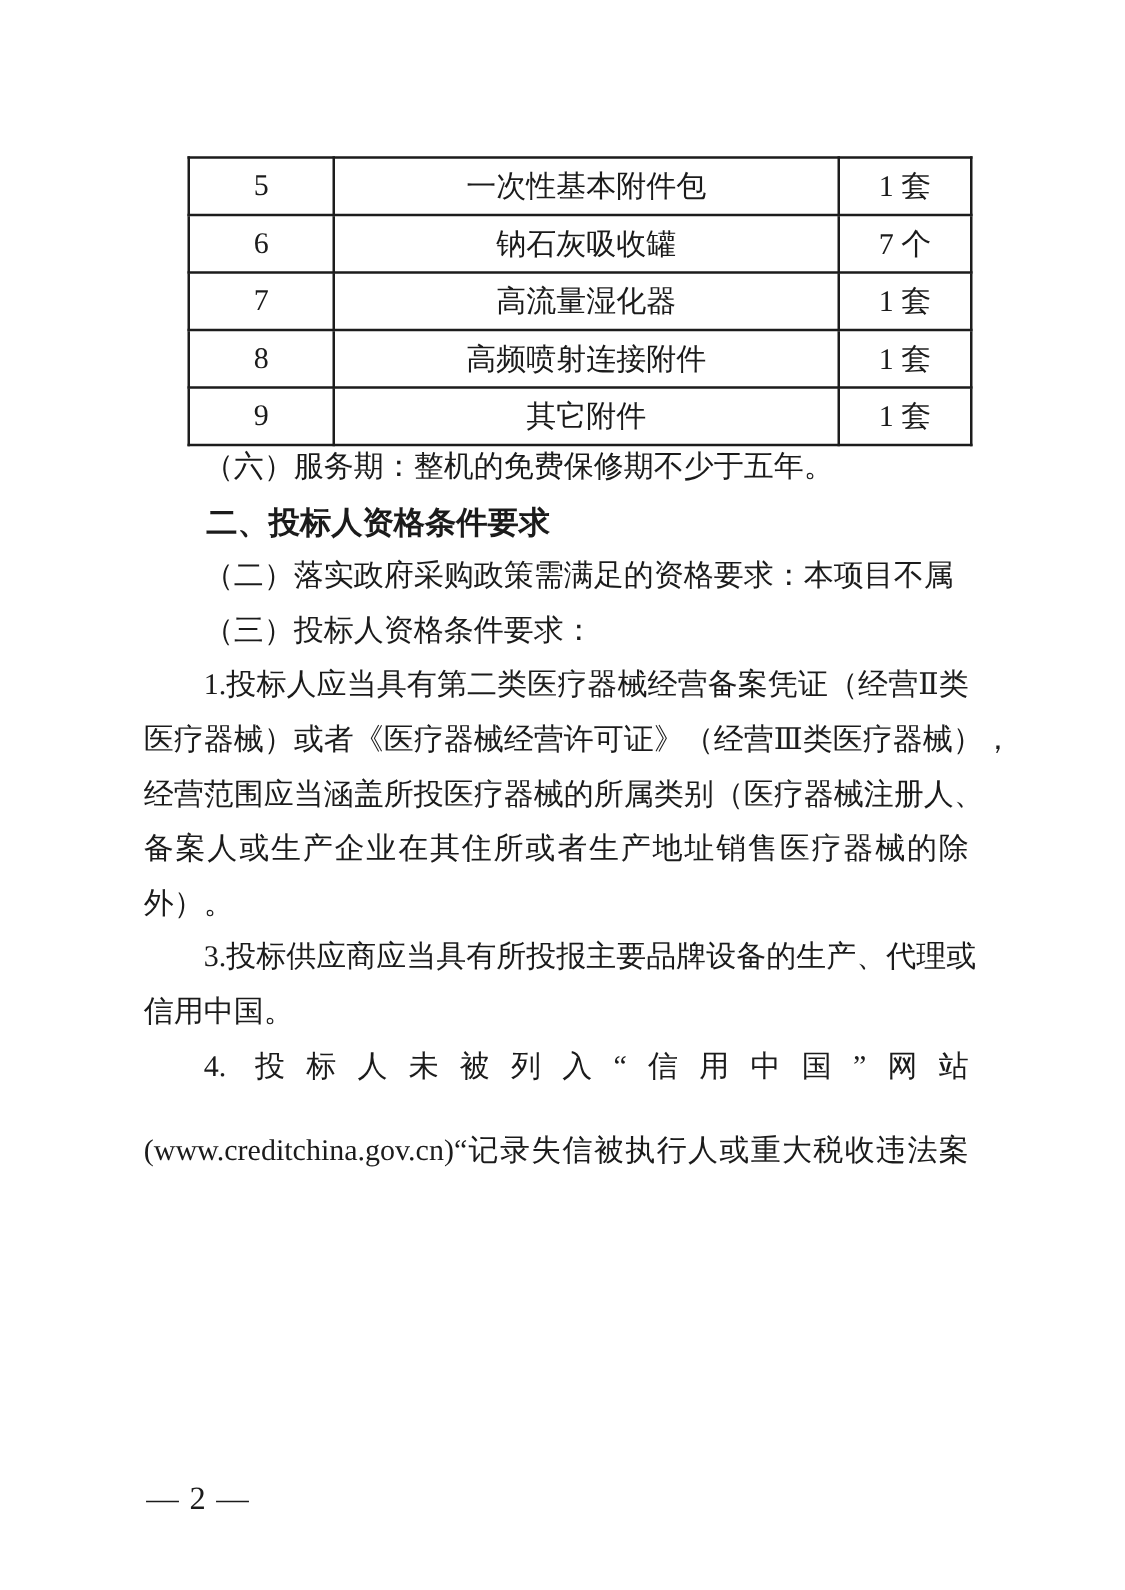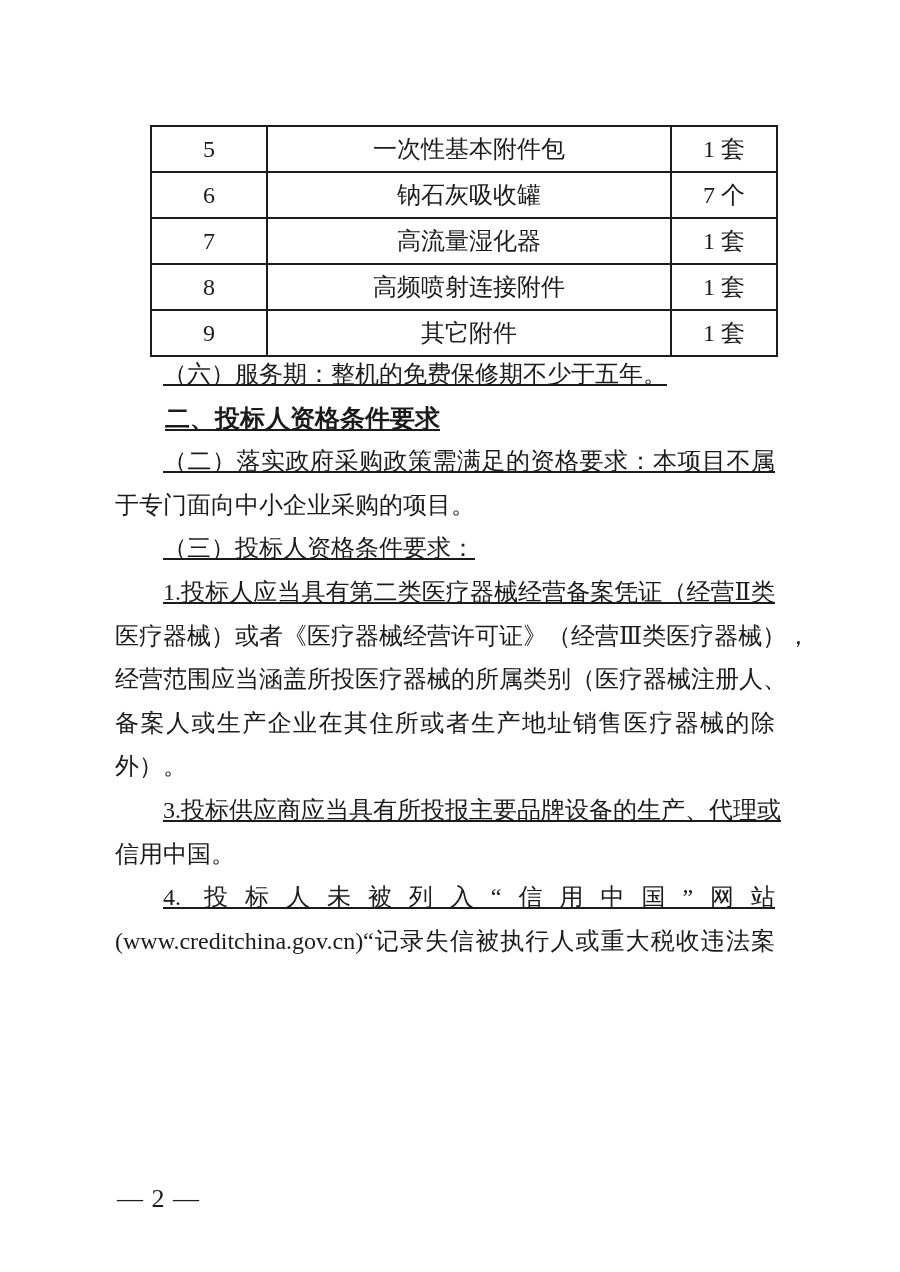--- a/index.html
+++ b/index.html
@@ -46,22 +46,22 @@
     font-size: 24px;
   }
   .line {
     height: 43.6px;
     line-height: 43.6px;
     white-space: nowrap;
     text-align: justify;
     text-align-last: justify;
   }
   .para > div.line:last-child { text-align-last: left; }
-  .para > div.line:first-of-type { text-indent: 2em; text-decoration: underline; }
-  .para.spread > div.line:last-child { text-align-last: justify; }
+  .para > div.line:first-of-type { text-indent: 2em; }
+  .para.spread > div.line:last-child { text-align-last: justify; margin-top: 24px; }
 
   .para.heading .line {
     font-family: "Liberation Sans", "DejaVu Sans", sans-serif;
     font-weight: bold;
     font-size: 25px;
   }
 
   
   .page-number {
     position: absolute;
@@ -127,21 +127,20 @@
       </div>
 
     <div class="para heading">
       <div class="line">二、投标人资格条件要求</div>
     </div>
 
 
     <div class="para">
 
     <div class="line">（二）落实政府采购政策需满足的资格要求：本项目不属</div>
-        <div class="line">于专门面向中小企业采购的项目。</div>
       </div>
 
     <div class="para">
 
     <div class="line">（三）投标人资格条件要求：</div>
       </div>
 
     <div class="para">
 
     <div class="line">1.投标人应当具有第二类医疗器械经营备案凭证（经营Ⅱ类</div>

